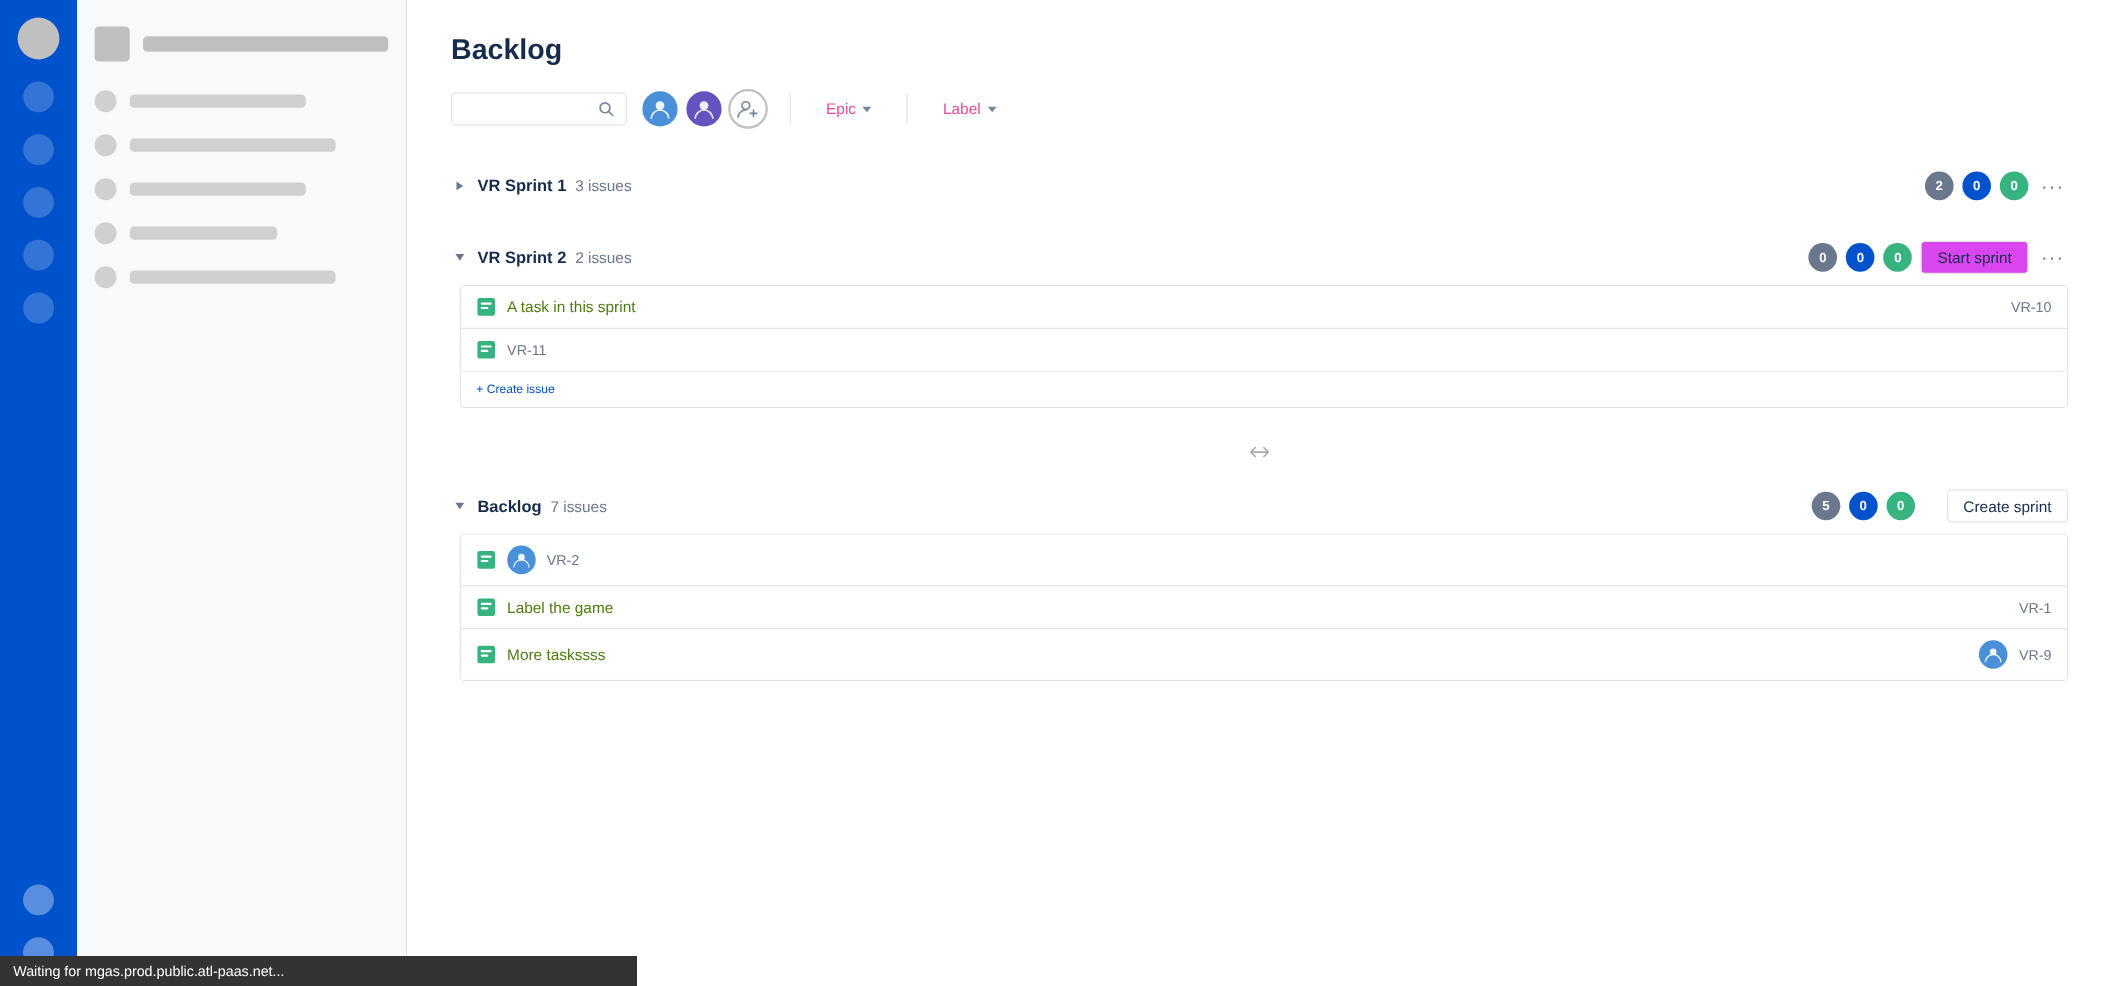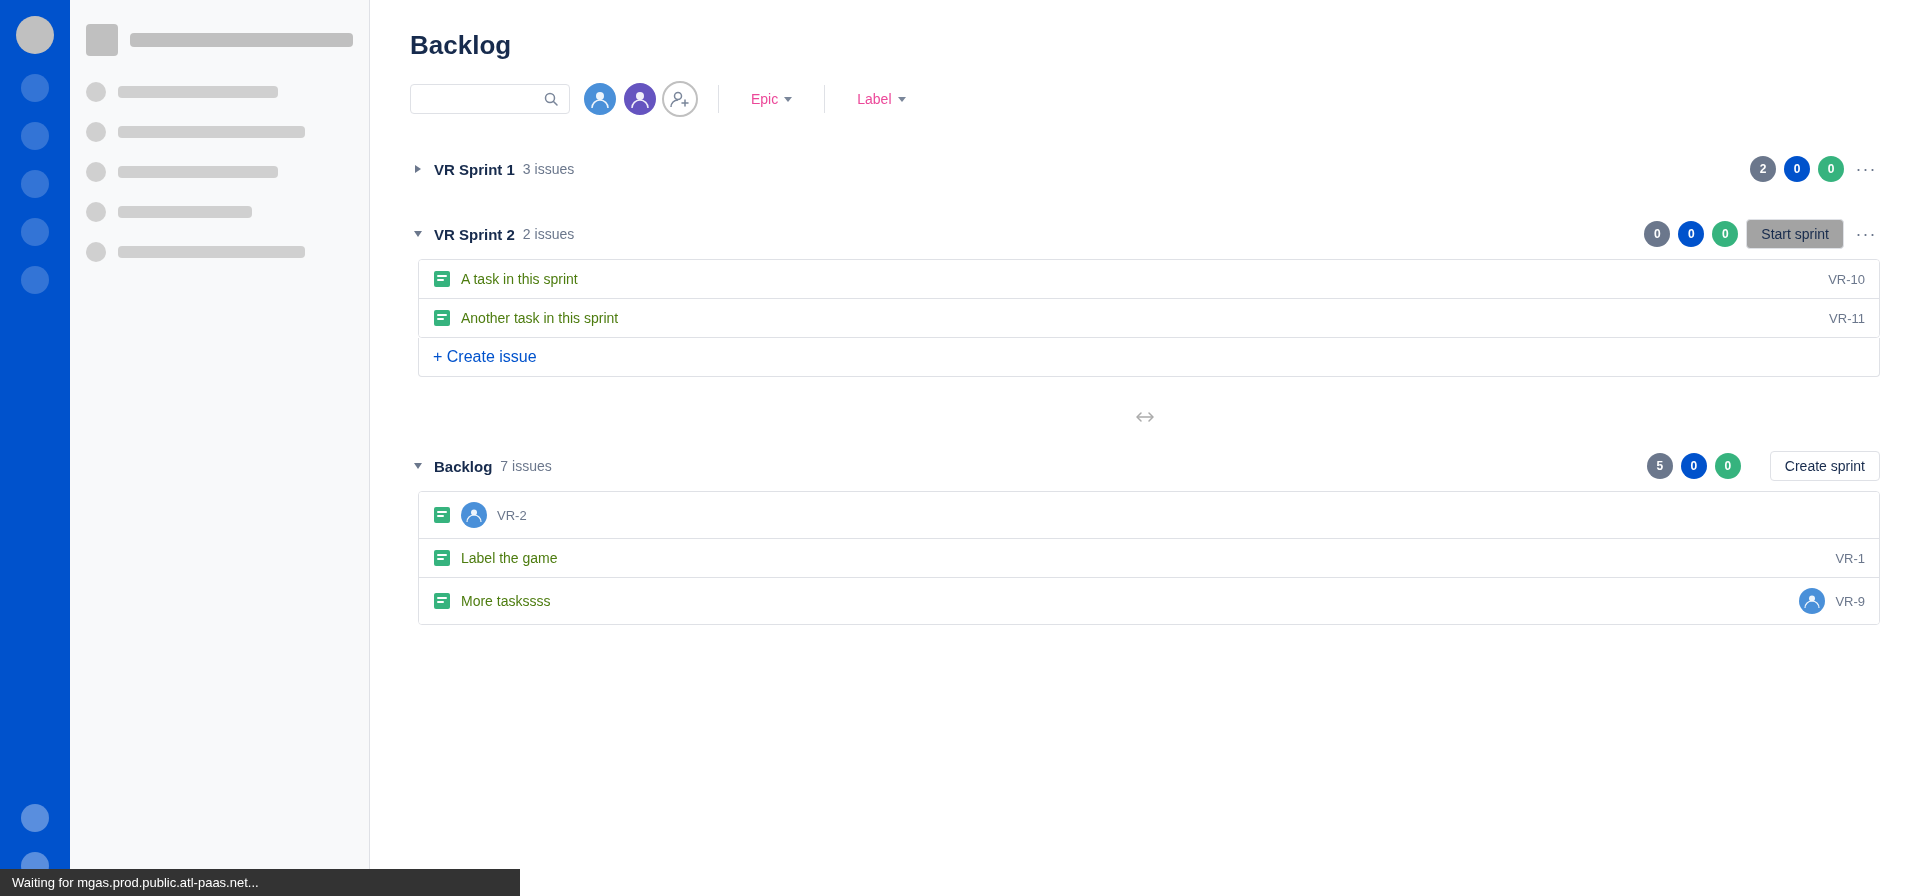--- a/index.html
+++ b/index.html
@@ -239,21 +239,21 @@
       color: #fff;
     }
     .badge.gray { background: #6b778c; color: #fff; }
     .badge.blue { background: #0052cc; }
     .badge.green { background: #36b37e; }
 
     .start-sprint-btn {
       padding: 6px 14px;
       border-radius: 4px;
       border: 1.5px solid #dfe1e6;
-      background: #a3a3a3;
+      background: #d946ef;
       font-size: 14px;
       font-weight: 500;
       color: #172b4d;
       cursor: pointer;
     }
 
     .create-sprint-btn {
       padding: 6px 14px;
       border-radius: 4px;
       border: 1.5px solid #dfe1e6;
@@ -327,21 +327,21 @@
       font-size: 11px;
       font-weight: 700;
     }
 
     .create-issue-row {
       display: flex;
       align-items: center;
       padding: 10px 14px;
       gap: 6px;
       color: #0052cc;
-      font-size: 16px;
+      font-size: 11px;
       cursor: pointer;
       border-radius: 0 0 4px 4px;
       border: 1px solid #dfe1e6;
       border-top: none;
       margin-left: 8px;
       background: #fff;
     }
 
     .divider-h {
       display: flex;
@@ -352,21 +352,21 @@
     }
     .divider-h svg {
       color: #6b778c;
     }
 
     
     .status-bar {
       position: fixed;
       bottom: 0;
       left: 0;
-      width: 520px;
+      width: 579px;
       background: #333;
       color: #fff;
       font-size: 13px;
       padding: 6px 12px;
     }
   </style>
 </head>
 <body>
 
 <div class="sidebar-dark">
@@ -507,21 +507,20 @@
         </svg>
         <span class="task-name">A task in this sprint</span>
         <span class="task-id">VR-10</span>
       </div>
       <div class="sprint-item">
         <svg class="task-icon" viewBox="0 0 18 18">
           <rect x="1" y="1" width="16" height="16" rx="2" fill="#36b37e"></rect>
           <rect x="4" y="5" width="10" height="2" rx="1" fill="white"></rect>
           <rect x="4" y="9" width="7" height="2" rx="1" fill="white"></rect>
         </svg>
-        <span class="task-name">Another task in this sprint</span>
         <span class="task-id">VR-11</span>
       </div>
     </div>
     <div class="create-issue-row">
       <span>+ Create issue</span>
     </div>
   </div>
 
   <div class="divider-h">
     <svg width="24" height="24" viewBox="0 0 24 24" fill="none">

